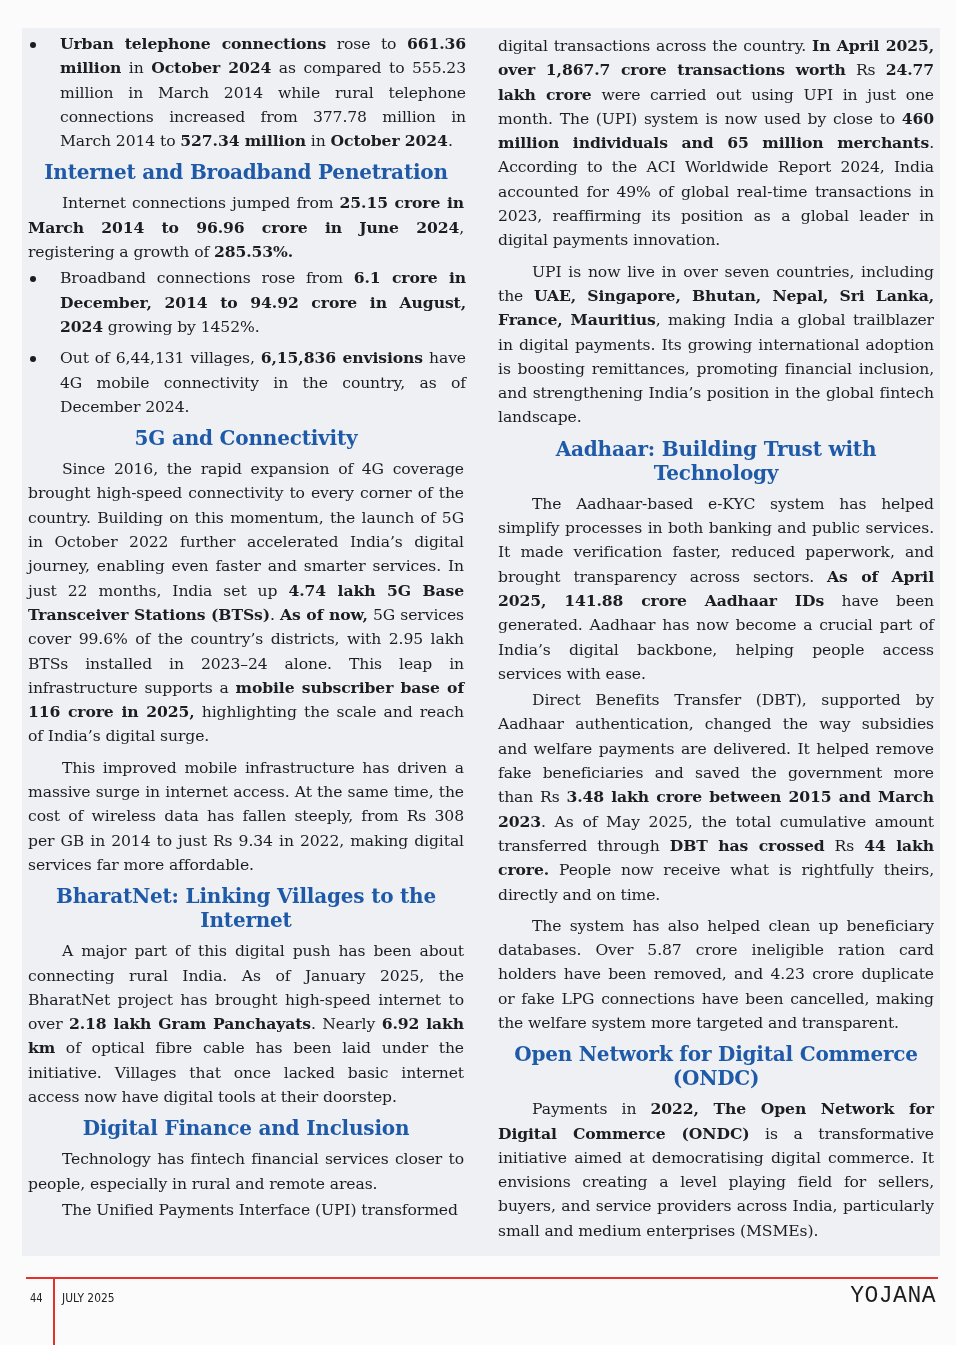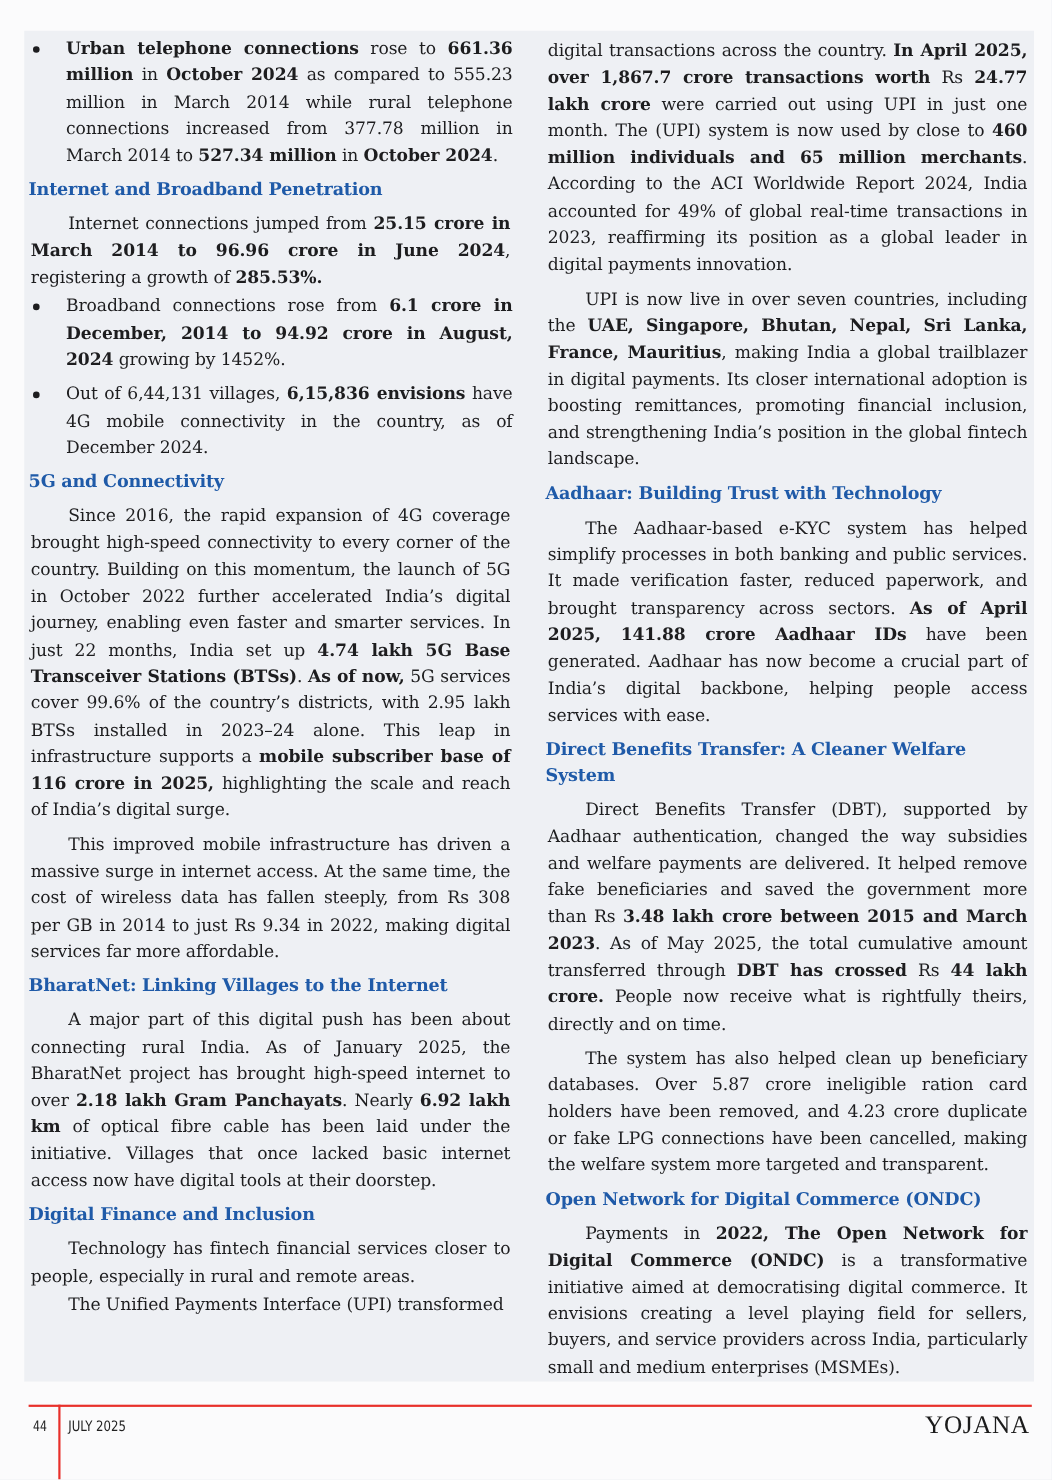--- a/index.html
+++ b/index.html
@@ -18,22 +18,22 @@
     font-size: 15.6px; line-height: 24.3px;
     text-align: justify;
     letter-spacing: -0.1px;
   }
   .col.left { left: 26px; width: 440px; }
   .col.right { left: 496px; width: 440px; }
   p { margin: 2px; }
   .indent { text-indent: 34px; }
   .gap { margin-top: 7px; }
   .h {
-    color: #1f5aa8; font-weight: bold; font-size: 16px;
-    margin: 7px 0 7px 0; text-align: left; line-height: 24px;
+    color: #1f5aa8; font-weight: bold; font-size: 20px;
+    margin: 7px 0 7px 0; text-align: center; line-height: 24px;
     letter-spacing: -0.2px;
   }
   ul.bul { list-style: none; margin: 0; padding: 0; }
   ul.bul li { position: relative; padding-left: 34px; }
   ul.bul li + li { margin-top: 7px; }
   ul.bul li .dot {
     position: absolute; left: 4px; top: 10px; width: 6px; height: 6px;
     border-radius: 50%; background: #1d1d1f;
   }
   b { font-weight: bold; }
@@ -49,21 +49,21 @@
     position: absolute; left: 30px; top: 1290px; font-family: "DejaVu Sans Condensed", "DejaVu Sans", sans-serif;
     font-size: 13px; color: #222; transform: scaleX(0.85); transform-origin: left;
   }
   .issue {
     position: absolute; left: 62px; top: 1290px;
     font-family: "DejaVu Sans", sans-serif; font-size: 13px; color: #222;
     transform: scaleX(0.82); transform-origin: left;
   }
   .mag {
     position: absolute; right: 20px; top: 1283px;
-    font-family: Liberation Serif, serif; font-size: 23px; color: #1c1c1c;
+    font-family: Liberation Mono, monospace; font-size: 23px; color: #1c1c1c;
     letter-spacing: 0.5px;
     margin-left: 32px;
   }
 </style>
 </head>
 <body>
 
 <div class="panel"></div>
 
 <div class="col left">
@@ -95,26 +95,25 @@
   <p class="indent"><span>A major part of this digital push has been about connecting rural India. As of January 2025, the BharatNet project has brought high-speed internet to over </span><b>2.18 lakh Gram Panchayats</b><span>. Nearly </span><b>6.92 lakh km</b><span> of optical fibre cable has been laid under the initiative. Villages that once lacked basic internet access now have digital tools at their doorstep.</span></p>
 
   <div class="h">Digital Finance and Inclusion</div>
   <p class="indent">Technology has fintech financial services closer to people, especially in rural and remote areas.</p>
 
   <p class="indent">The Unified Payments Interface (UPI) transformed</p>
 </div>
 
 <div class="col right">
   <p><span>digital transactions across the country. </span><b>In April 2025, over 1,867.7 crore transactions worth</b><span> Rs </span><b>24.77 lakh crore</b><span> were carried out using UPI in just one month. The (UPI) system is now used by close to </span><b>460 million individuals and 65 million merchants</b><span>. According to the ACI Worldwide Report 2024, India accounted for 49% of global real-time transactions in 2023, reaffirming its position as a global leader in digital payments innovation.</span></p>
-  <p class="indent gap"><span>UPI is now live in over seven countries, including the </span><b>UAE, Singapore, Bhutan, Nepal, Sri Lanka, France, Mauritius</b><span>, making India a global trailblazer in digital payments. Its closer international adoption is boosting remittances, promoting financial inclusion, and strengthening India’s position in the global fintech landscape.</span></p>
+  <p class="indent gap"><span>UPI is now live in over seven countries, including the </span><b>UAE, Singapore, Bhutan, Nepal, Sri Lanka, France, Mauritius</b><span>, making India a global trailblazer in digital payments. Its growing international adoption is boosting remittances, promoting financial inclusion, and strengthening India’s position in the global fintech landscape.</span></p>
 
   <div class="h">Aadhaar: Building Trust with Technology</div>
   <p class="indent"><span>The Aadhaar-based e-KYC system has helped simplify processes in both banking and public services. It made verification faster, reduced paperwork, and brought transparency across sectors. </span><b>As of April 2025, 141.88 crore Aadhaar IDs</b><span> have been generated. Aadhaar has now become a crucial part of India’s digital backbone, helping people access services with ease.</span></p>
 
-  <div class="h">Direct Benefits Transfer: A Cleaner Welfare System</div>
   <p class="indent"><span>Direct Benefits Transfer (DBT), supported by Aadhaar authentication, changed the way subsidies and welfare payments are delivered. It helped remove fake beneficiaries and saved the government more than Rs </span><b>3.48 lakh crore between 2015 and March 2023</b><span>. As of May 2025, the total cumulative amount transferred through </span><b>DBT has crossed</b><span> Rs </span><b>44 lakh crore.</b><span> People now receive what is rightfully theirs, directly and on time.</span></p>
   <p class="indent gap">The system has also helped clean up beneficiary databases. Over 5.87 crore ineligible ration card holders have been removed, and 4.23 crore duplicate or fake LPG connections have been cancelled, making the welfare system more targeted and transparent.</p>
 
   <div class="h">Open Network for Digital Commerce (ONDC)</div>
   <p class="indent"><span>Payments in </span><b>2022, The Open Network for Digital Commerce (ONDC)</b><span> is a transformative initiative aimed at democratising digital commerce. It envisions creating a level playing field for sellers, buyers, and service providers across India, particularly small and medium enterprises (MSMEs).</span></p>
 </div>
 
 <div class="footer-rule"></div>
 <div class="footer-vline"></div>
 <div class="pg">44</div>

